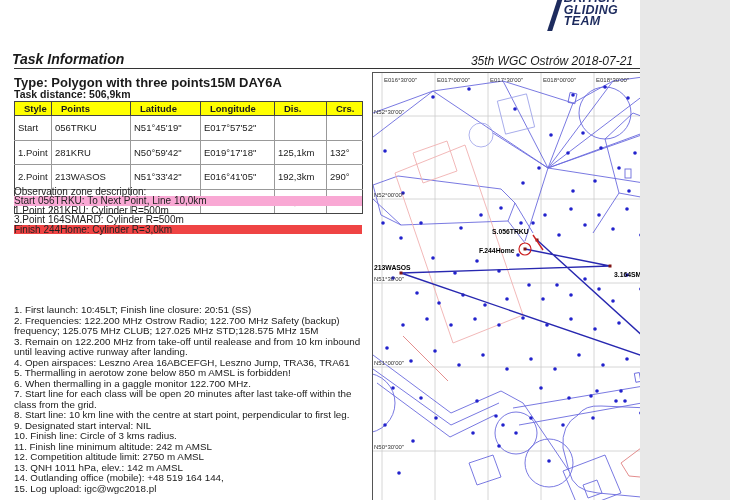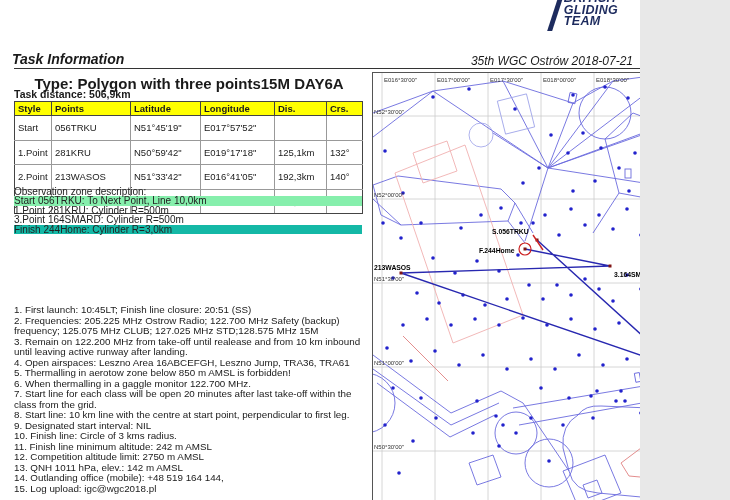--- a/index.html
+++ b/index.html
@@ -8,37 +8,37 @@
   
   #logo{position:absolute;top:-7px;right:22px;display:flex;align-items:flex-start;gap:6px;}
   #logo .slash{width:5px;height:36px;background:#1d2b5e;transform:skewX(-18deg);margin-top:2px;}
   #logo .lines{font-weight:bold;font-style:italic;font-size:12.5px;line-height:11.5px;
                color:#1d2b5e;letter-spacing:.3px;}
   #doc-title{position:absolute;left:12px;top:51px;font-size:14px;font-weight:bold;font-style:italic;}
   #comp-title{position:absolute;right:7px;top:54px;font-size:12px;font-style:italic;}
   #header-rule{position:absolute;left:14px;top:68px;width:709px;height:0;border-top:1.5px solid #333;}
   
   #type-row{position:absolute;left:14px;top:75px;width:350px;display:flex;
-            justify-content:center;font-size:15px;font-weight:bold;}
+            justify-content:flex-start;font-size:13px;font-weight:bold;}
   #dist-row{position:absolute;left:14px;top:88px;font-size:10.5px;font-weight:bold;}
   
   #task-table{position:absolute;left:14px;top:101px;width:348px;border-collapse:collapse;
               font-size:9.5px;table-layout:fixed;}
   #task-table th{background:#ffff00;text-align:left;font-weight:bold;border:1px solid #444;
-                 padding:1px 3px;height:11px;}
+                 padding:1px 9px;height:11px;}
   #task-table td{border:1px solid #999;border-left:1px solid #666;padding:6px 3px;height:11.5px;
                  white-space:nowrap;overflow:hidden;}
   #task-table tr td:first-child,#task-table tr th:first-child{border-left:1px solid #444;}
   #task-table tr td:last-child,#task-table tr th:last-child{border-right:1px solid #444;}
   #task-table tr:last-child td{border-bottom:1px solid #444;}
   
   #obs{position:absolute;left:14px;top:187px;width:348px;font-size:10px;line-height:9.4px;color:#222;}
   .obs-line{white-space:nowrap;}
-  .obs-line.pale{background:#86efac;}
-  .obs-line.strong{background:#14b8a6;}
+  .obs-line.pale{background:#f9a8d4;}
+  .obs-line.strong{background:#ef4444;}
   
   #notes{position:absolute;left:14px;top:305px;width:358px;font-size:9.8px;line-height:10.5px;}
   .note-item{margin:0;}
   
   #map{position:absolute;left:372px;top:72px;width:351px;height:428px;background:#fff;
        border:1px solid #555;border-right:2px solid #777;overflow:hidden;}
   #map-edge{position:absolute;left:727px;top:72px;width:1px;height:428px;background:#b5b5b5;}
   #map svg{display:block;}
   .lon-label,.lat-label{font-size:6px;fill:#333;}
   .wp-label{font-size:6.8px;font-weight:bold;fill:#000;}
@@ -102,21 +102,21 @@
           <td>E019°17'18"</td>
           <td>125,1km</td>
           <td>132°</td>
         </tr>
         <tr>
           <td>2.Point</td>
           <td>213WASOS</td>
           <td>N51°33'42"</td>
           <td>E016°41'05"</td>
           <td>192,3km</td>
-          <td>140°</td>
+          <td>290°</td>
         </tr>
         <tr>
           <td>3.Point</td>
           <td>164SMARD</td>
           <td>N51°36'13"</td>
           <td>E018°38'49"</td>
           <td>136,1km</td>
           <td>87°</td>
         </tr>
       </tbody>
@@ -127,21 +127,21 @@
     <div id="obs-lines">
         <div class="obs-line pale">Start 056TRKU: To Next Point, Line 10,0km</div>
         <div class="obs-line">1.Point 281KRU: Cylinder R=500m</div>
         <div class="obs-line">3.Point 164SMARD: Cylinder R=500m</div>
         <div class="obs-line strong">Finish 244Home: Cylinder R=3,0km</div>
       </div>
   </div>
 
   <div id="notes">
       <div class="note-item">1. First launch: 10:45LT; Finish line closure: 20:51 (SS)</div>
-      <div class="note-item">2. Frequencies: 205.225 MHz Ostrow Radio; 122.700 MHz Safety (backup) frequency; 125.075 MHz CLUB; 127.025 MHz STD;128.575 MHz 15M</div>
+      <div class="note-item">2. Frequencies: 122.200 MHz Ostrow Radio; 122.700 MHz Safety (backup) frequency; 125.075 MHz CLUB; 127.025 MHz STD;128.575 MHz 15M</div>
       <div class="note-item">3. Remain on 122.200 MHz from take-off until realease and from 10 km inbound until leaving active runway after landing.</div>
       <div class="note-item">4. Open airspaces: Leszno Area 16ABCEFGH, Leszno Jump, TRA36, TRA61</div>
       <div class="note-item">5. Thermalling in aerotow zone below 850 m AMSL is forbidden!</div>
       <div class="note-item">6. When thermalling in a gaggle monitor 122.700 MHz.</div>
       <div class="note-item">7. Start line for each class will be open 20 minutes after last take-off within the class from the grid.</div>
       <div class="note-item">8. Start line: 10 km line with the centre at start point, perpendicular to first leg.</div>
       <div class="note-item">9. Designated start interval: NIL</div>
       <div class="note-item">10. Finish line: Circle of 3 kms radius.</div>
       <div class="note-item">11. Finish line minimum altitude: 242 m AMSL</div>
       <div class="note-item">12. Competition altitude limit: 2750 m AMSL</div>

